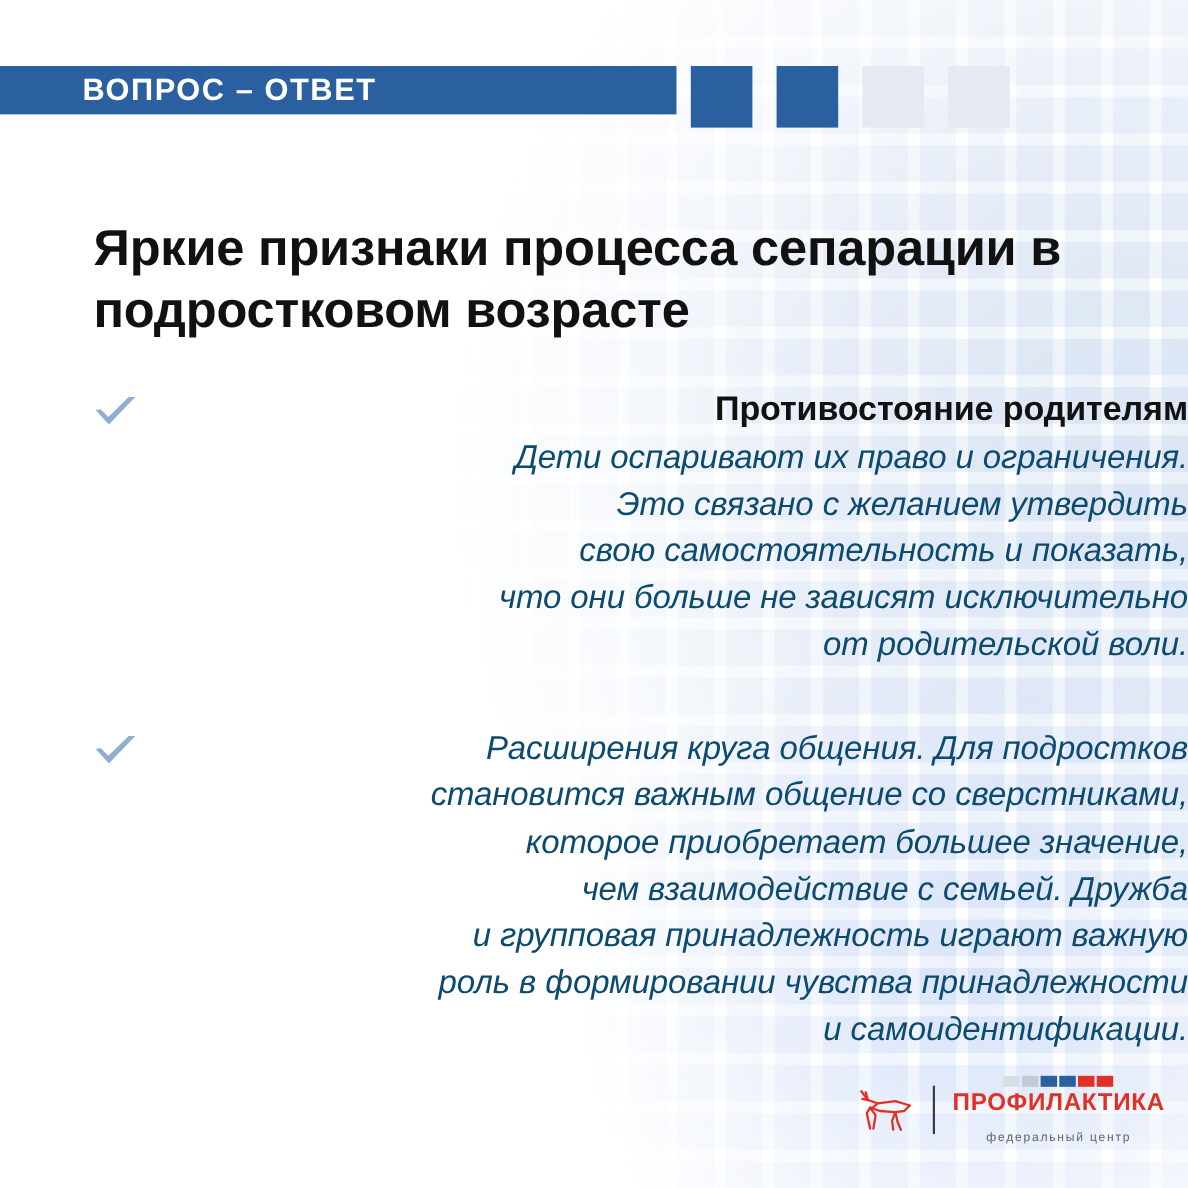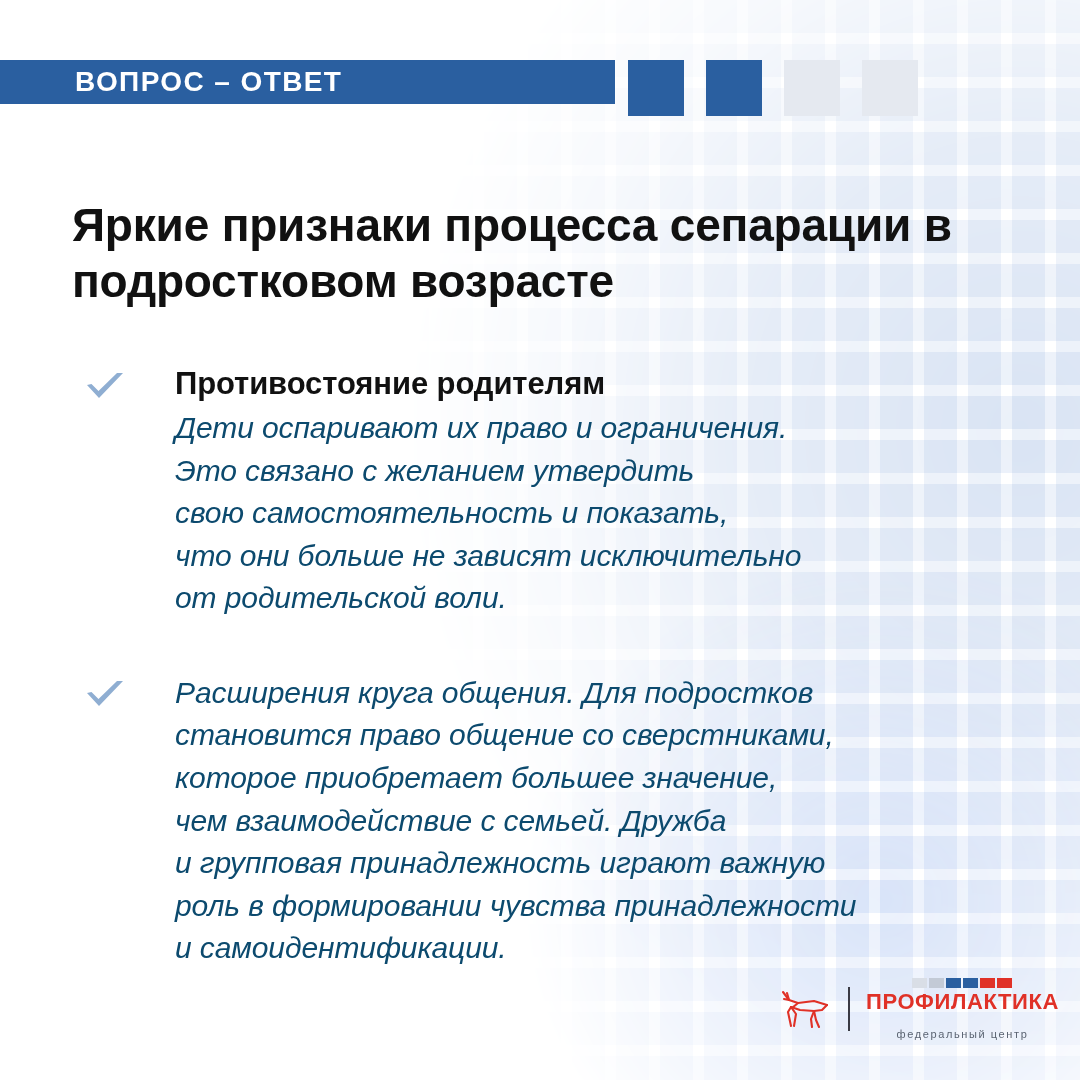--- a/index.html
+++ b/index.html
@@ -81,36 +81,37 @@
   .hdr-sq.blue { background: #2A5FA0; }
   .hdr-sq.grey { background: #E5E9F0; }
   .hdr-sq.s1 { left: 628px; }
   .hdr-sq.s2 { left: 706px; }
   .hdr-sq.s3 { left: 784px; }
   .hdr-sq.s4 { left: 862px; }
 
   
   .main-title {
     position: absolute;
-    left: 72px;
+    left: 85px;
     top: 166px;
     width: 960px;
     font-size: 46px;
     font-weight: bold;
     line-height: 1.22;
     color: #111111;
     letter-spacing: -0.2px;
   }
 
   
   .bullets {
     position: absolute;
     left: 0;
-    top: 364px;
-    width: 1080px;
+    top: 352px;
+    width: 1080px;
+    text-align: right;
   }
   .bullet {
     position: relative;
     padding-left: 175px;
     margin-bottom: 52px;
   }
   .check-icon {
     position: absolute;
     left: 84px;
     top: 7px;
@@ -220,21 +221,21 @@
 от родительской воли.</div>
     </div>
 
     <div class="bullet">
       <span class="check-icon">
         <svg viewBox="0 0 42 32" width="42" height="32" aria-hidden="true">
           <path d="M3 14 L15 27 L39 2 L33 2 L14.5 20 L7.5 13 Z" fill="#8FAED2"></path>
         </svg>
       </span>
       <div class="bullet-body">Расширения круга общения. Для подростков
-становится право общение со сверстниками,
+становится важным общение со сверстниками,
 которое приобретает большее значение,
 чем взаимодействие с семьей. Дружба
 и групповая принадлежность играют важную
 роль в формировании чувства принадлежности
 и самоидентификации.</div>
     </div>
 
   </div>
 
   <div class="logo-block">

